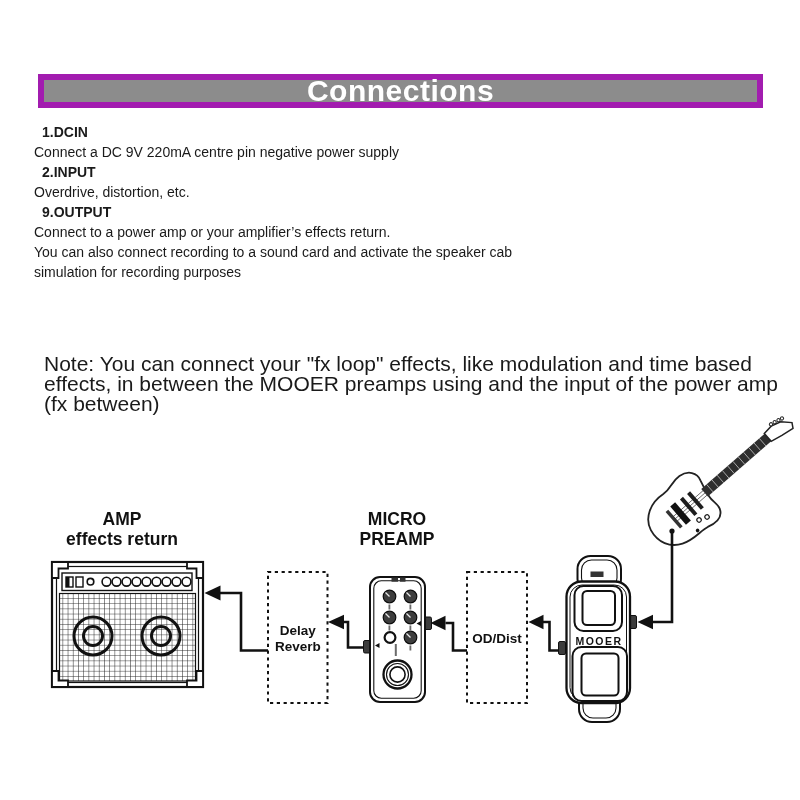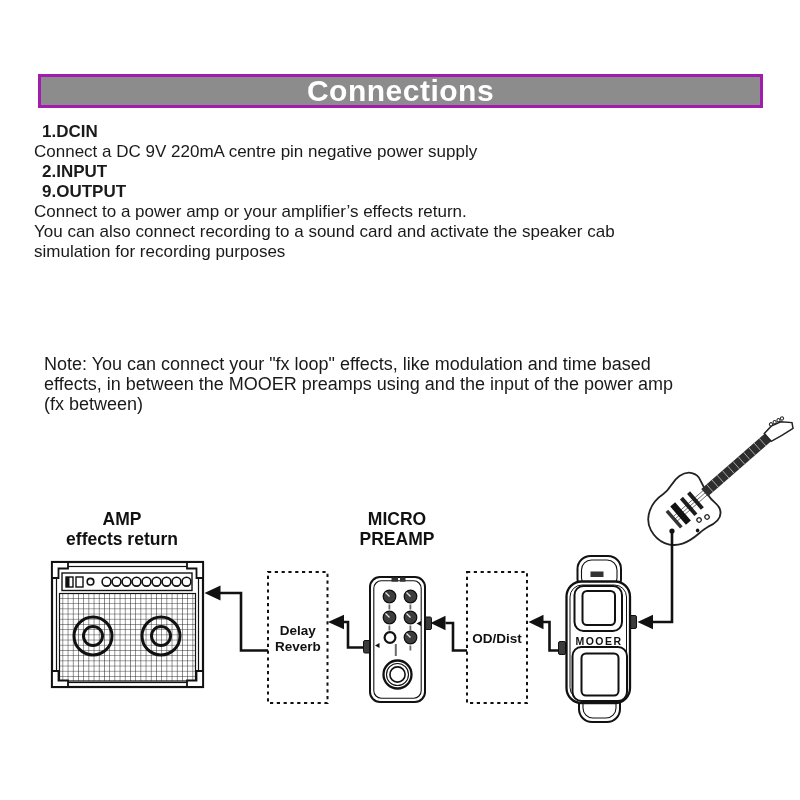--- a/index.html
+++ b/index.html
@@ -3,49 +3,50 @@
 <meta charset="utf-8">
 <style>
   html,body{margin:0;padding:0;}
   body{
     width:800px;height:800px;position:relative;background:#ffffff;
     font-family:"Liberation Sans","DejaVu Sans",sans-serif;color:#1a1a1a;
     overflow:hidden;
   }
   .titlebar{
     position:absolute;left:38px;top:74px;width:725px;height:34px;
-    background:#8c8c8c;border:3px solid #a21caf;box-sizing:border-box;
+    background:#8c8c8c;border:6px solid #a21caf;box-sizing:border-box;
     display:flex;align-items:center;justify-content:center;
   }
   .titlebar .t{
     color:#ffffff;font-size:30px;font-weight:bold;letter-spacing:.5px;
     line-height:1;
   }
-  .content{position:absolute;left:0;top:122px;width:800px;font-size:17px;line-height:20px;}
+  .content{position:absolute;left:0;top:122px;width:800px;font-size:14px;line-height:20px;}
   .content .h{font-weight:bold;padding-left:42px;}
   .content .b{padding-left:34px;}
-  .note{position:absolute;left:0;top:354px;width:800px;font-size:18px;line-height:20px;}
+  .note{position:absolute;left:0;top:354px;width:800px;font-size:21px;line-height:20px;}
   .note .n{padding-left:44px;}
   svg.diagram{position:absolute;left:0;top:0;}
   svg text{font-family:"Liberation Sans","DejaVu Sans",sans-serif;fill:#111;}
   .biglabel{font-size:17.5px;font-weight:bold;}
   .boxlabel{font-size:13.5px;font-weight:bold;}
   .brand{font-size:10.5px;font-weight:bold;letter-spacing:1.5px;}
 </style>
 </head>
 <body>
 
 <div class="titlebar">
   <span class="t">Connections</span>
 </div>
 
 <div class="content">
   <div class="h">1.DCIN</div>
   <div class="b">Connect a DC 9V 220mA centre pin negative power supply</div>
   <div class="h">2.INPUT</div>
+  <div class="b">Overdrive, distortion, etc.</div>
   <div class="h">9.OUTPUT</div>
   <div class="b">Connect to a power amp or your amplifier’s effects return.</div>
   <div class="b">You can also connect recording to a sound card and activate the speaker cab</div>
   <div class="b">simulation for recording purposes</div>
 </div>
 
 <div class="note">
   <div class="n">Note: You can connect your "fx loop" effects, like modulation and time based</div>
   <div class="n">effects, in between the MOOER preamps using and the input of the power amp</div>
   <div class="n">(fx between)</div>

